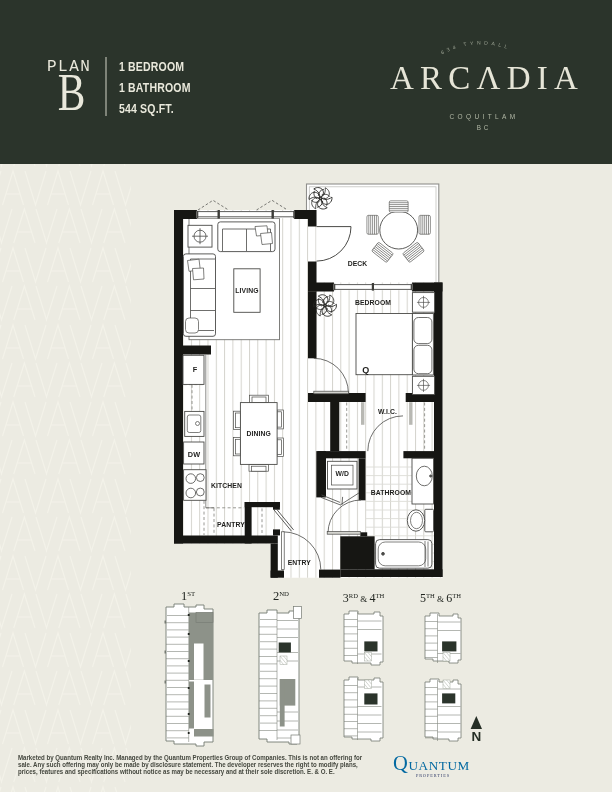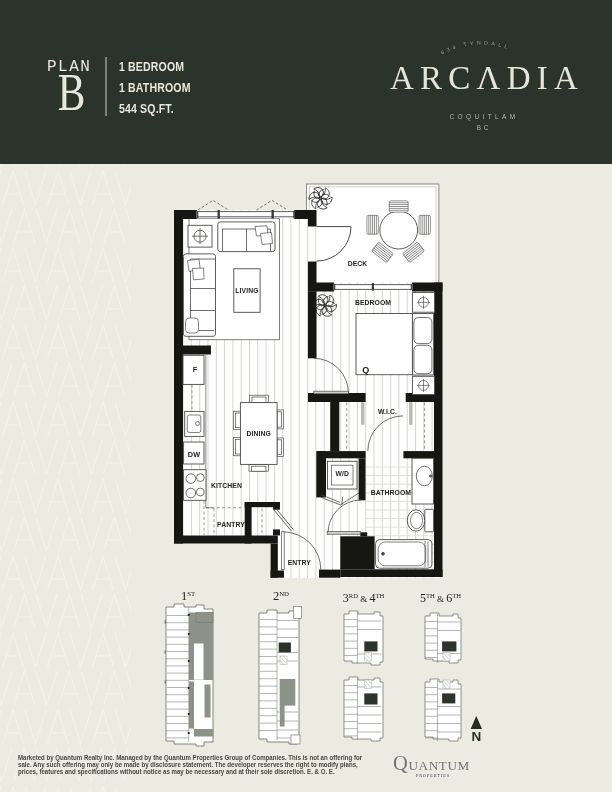--- a/index.html
+++ b/index.html
@@ -283,14 +283,14 @@
     <text x="188" y="599.5" text-anchor="middle" font-size="12.5">1<tspan font-size="6.8" dy="-4">ST</tspan></text>
     <text x="281" y="599.5" text-anchor="middle" font-size="12.5">2<tspan font-size="6.8" dy="-4">ND</tspan></text>
     <text x="363.5" y="602" text-anchor="middle" font-size="12">3<tspan font-size="6.6" dy="-3.8">RD</tspan><tspan font-size="9" dy="3.8"> &amp; </tspan>4<tspan font-size="6.6" dy="-3.8">TH</tspan></text>
     <text x="440.5" y="602" text-anchor="middle" font-size="12">5<tspan font-size="6.6" dy="-3.8">TH</tspan><tspan font-size="9" dy="3.8"> &amp; </tspan>6<tspan font-size="6.6" dy="-3.8">TH</tspan></text>
   </g>
   <polygon points="476.3,716 470.6,729 482,729" fill="#252e25"></polygon>
   <text x="476.3" y="741" text-anchor="middle" font-family="Liberation Sans" font-weight="bold" font-size="13.5" fill="#252e25">N</text>
 </g>
 </svg>
 <div class="abs" style="left:18px;top:753.5px;width:500px;font-size:6.6px;font-weight:bold;line-height:7.3px;color:#45483f;letter-spacing:0px;transform:scaleX(0.927);transform-origin:0 0;white-space:nowrap;">Marketed by Quantum Realty Inc. Managed by the Quantum Properties Group of Companies. This is not an offering for<br>sale. Any such offering may only be made by disclosure statement. The developer reserves the right to modify plans,<br>prices, features and specifications without notice as may be necessary and at their sole discretion. E. &amp; O. E.</div>
-<div class="abs" style="left:393px;top:752px;font-family:'Liberation Serif',serif;color:#737373;letter-spacing:0.6px;"><span style="font-size:20.5px;">Q</span><span style="font-size:13.2px;">UANTUM</span></div>
+<div class="abs" style="left:393px;top:752px;font-family:'Liberation Serif',serif;color:#0369a1;letter-spacing:0.6px;"><span style="font-size:20.5px;">Q</span><span style="font-size:13.2px;">UANTUM</span></div>
 <div class="abs" style="left:410px;top:773px;width:46px;text-align:center;font-family:'Liberation Serif',serif;font-size:4.3px;letter-spacing:0.9px;color:#2f3a68;">PROPERTIES</div>
 
 </body></html>

